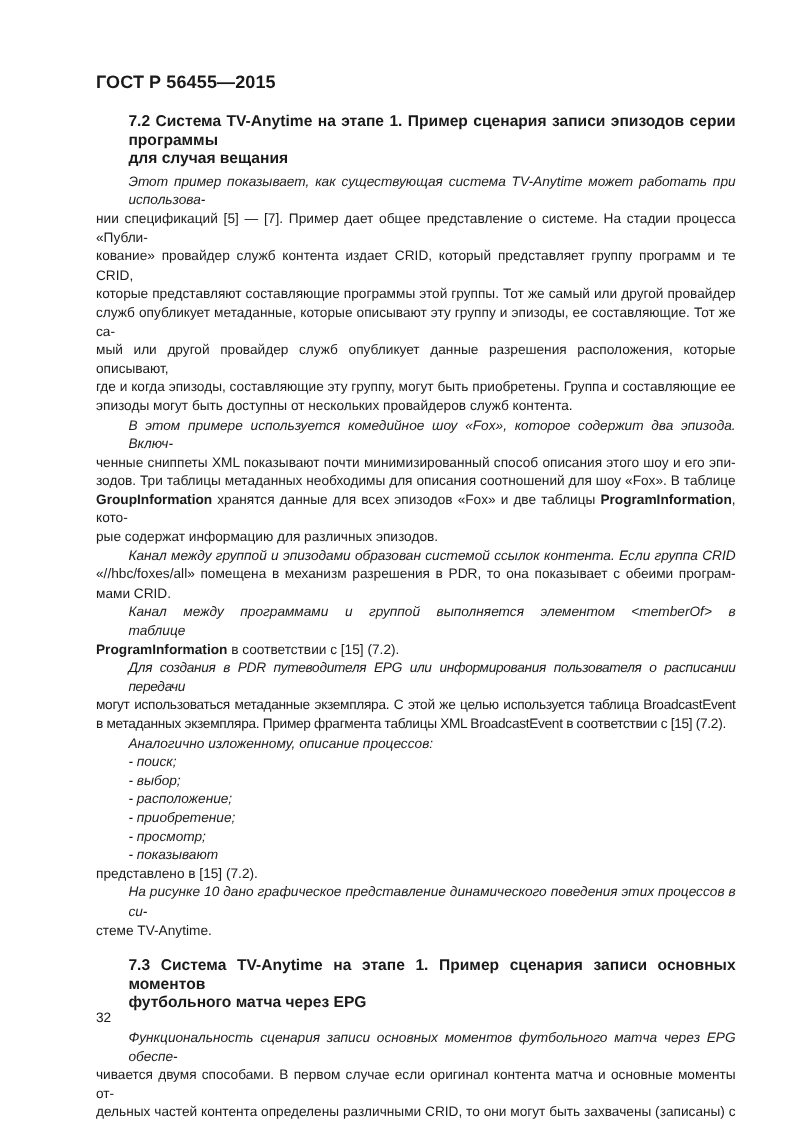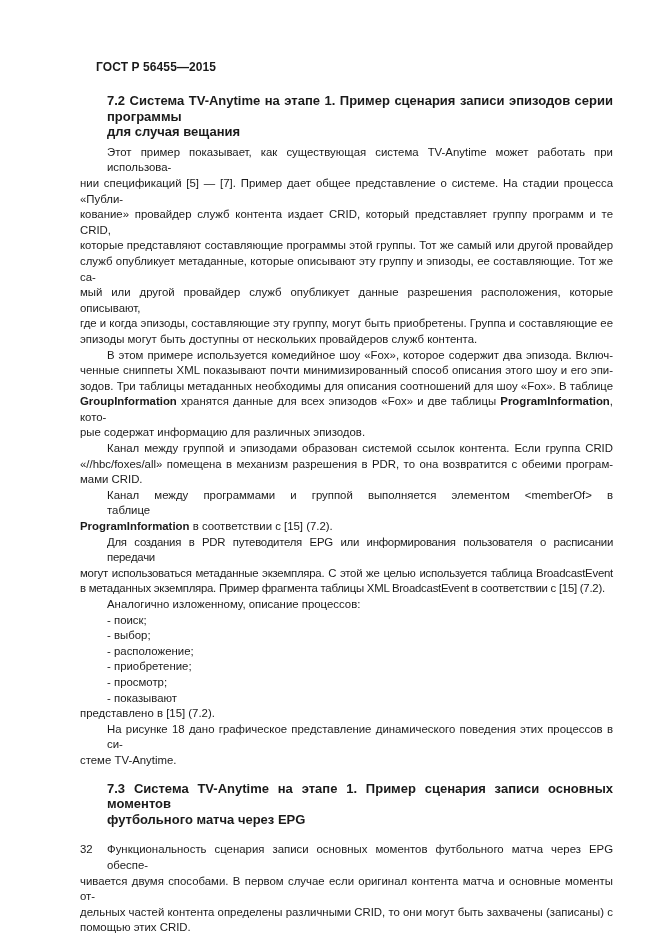--- a/index.html
+++ b/index.html
@@ -1,27 +1,27 @@
 <!DOCTYPE html>
 <html><head>
 <meta charset="utf-8">
 <style>
   html, body { margin: 0; padding: 0; background: #ffffff; }
   body { width: 661px; height: 935px; position: relative; overflow: hidden;
          font-family: "Liberation Sans", sans-serif; color: #1a1a1a; }
   .page { position: absolute; left: 80px; top: 0; width: 533px; }
-  .doc-id { position: absolute; top: 60px; left: 0; font-weight: bold; font-size: 12px; letter-spacing: 0.1px; margin-left: 16px; }
+  .doc-id { position: absolute; top: 60px; left: 0; font-weight: bold; font-size: 15px; letter-spacing: 0.1px; }
   .content { position: absolute; top: 93px; left: 0; width: 533px; font-size: 11.4px; line-height: 15.6px; }
   .h { font-weight: bold; margin-left: 27px; margin-bottom: 5px; line-height: 15.6px; font-size: 13px; }
   .sec { margin-top: 10px; }
   b { font-weight: bold; }
   .page-num { position: absolute; top: 843px; left: 0; font-size: 11.4px; }
   .lb { display: block; text-align: justify; text-align-last: justify; }
   .lb.last { text-align-last: left; }
-  .ind { padding-left: 27px; }
+  .ind { padding-left: 27px; font-style: italic; }
 </style>
 </head>
 <body>
 
 <div class="page">
   <div class="doc-id">ГОСТ Р 56455—2015</div>
 
   <div class="content">
 
     <div>
@@ -44,21 +44,21 @@
       <div>
         <span class="lb ind">В этом примере используется комедийное шоу «Fox», которое содержит два эпизода. Включ-</span>
         <span class="lb">ченные сниппеты XML показывают почти минимизированный способ описания этого шоу и его эпи-</span>
         <span class="lb">зодов. Три таблицы метаданных необходимы для описания соотношений для шоу «Fox». В таблице</span>
         <span class="lb"><b>GroupInformation</b><span> хранятся данные для всех эпизодов «Fox» и две таблицы </span><b>ProgramInformation</b><span>, кото-</span></span>
         <span class="lb last">рые содержат информацию для различных эпизодов.</span>
       </div>
 
       <div>
         <span class="lb ind">Канал между группой и эпизодами образован системой ссылок контента. Если группа CRID</span>
-        <span class="lb">«//hbc/foxes/all» помещена в механизм разрешения в PDR, то она возвратится с обеими програм-</span>
+        <span class="lb">«//hbc/foxes/all» помещена в механизм разрешения в PDR, то она показывает с обеими програм-</span>
         <span class="lb last">мами CRID.</span>
       </div>
 
       <div>
         <span class="lb ind" style="word-spacing: 10px;">Канал между программами и группой выполняется элементом &lt;memberOf&gt; в таблице</span>
         <span class="lb last"><b>ProgramInformation</b><span> в соответствии с [15] (7.2).</span></span>
       </div>
 
       <div style="letter-spacing:-0.25px;">
         <span class="lb ind">Для создания в PDR путеводителя EPG или информирования пользователя о расписании передачи</span>
@@ -71,21 +71,21 @@
         <span class="lb last ind">- поиск;</span>
         <span class="lb last ind">- выбор;</span>
         <span class="lb last ind">- расположение;</span>
         <span class="lb last ind">- приобретение;</span>
         <span class="lb last ind">- просмотр;</span>
         <span class="lb last ind">- показывают</span>
         <span class="lb last">представлено в [15] (7.2).</span>
       </div>
 
       <div>
-        <span class="lb ind">На рисунке 18 дано графическое представление динамического поведения этих процессов в си-</span>
+        <span class="lb ind">На рисунке 10 дано графическое представление динамического поведения этих процессов в си-</span>
         <span class="lb last">стеме TV-Anytime.</span>
       </div>
     </div>
 
     <div class="sec" style="margin-top:12px;">
       <div class="h">
         <span class="lb last">7.3 Система TV-Anytime на этапе 1. Пример сценария записи основных моментов</span>
         <span class="lb last">футбольного матча через EPG</span>
       </div>
       <div style="margin-top:15px;">

